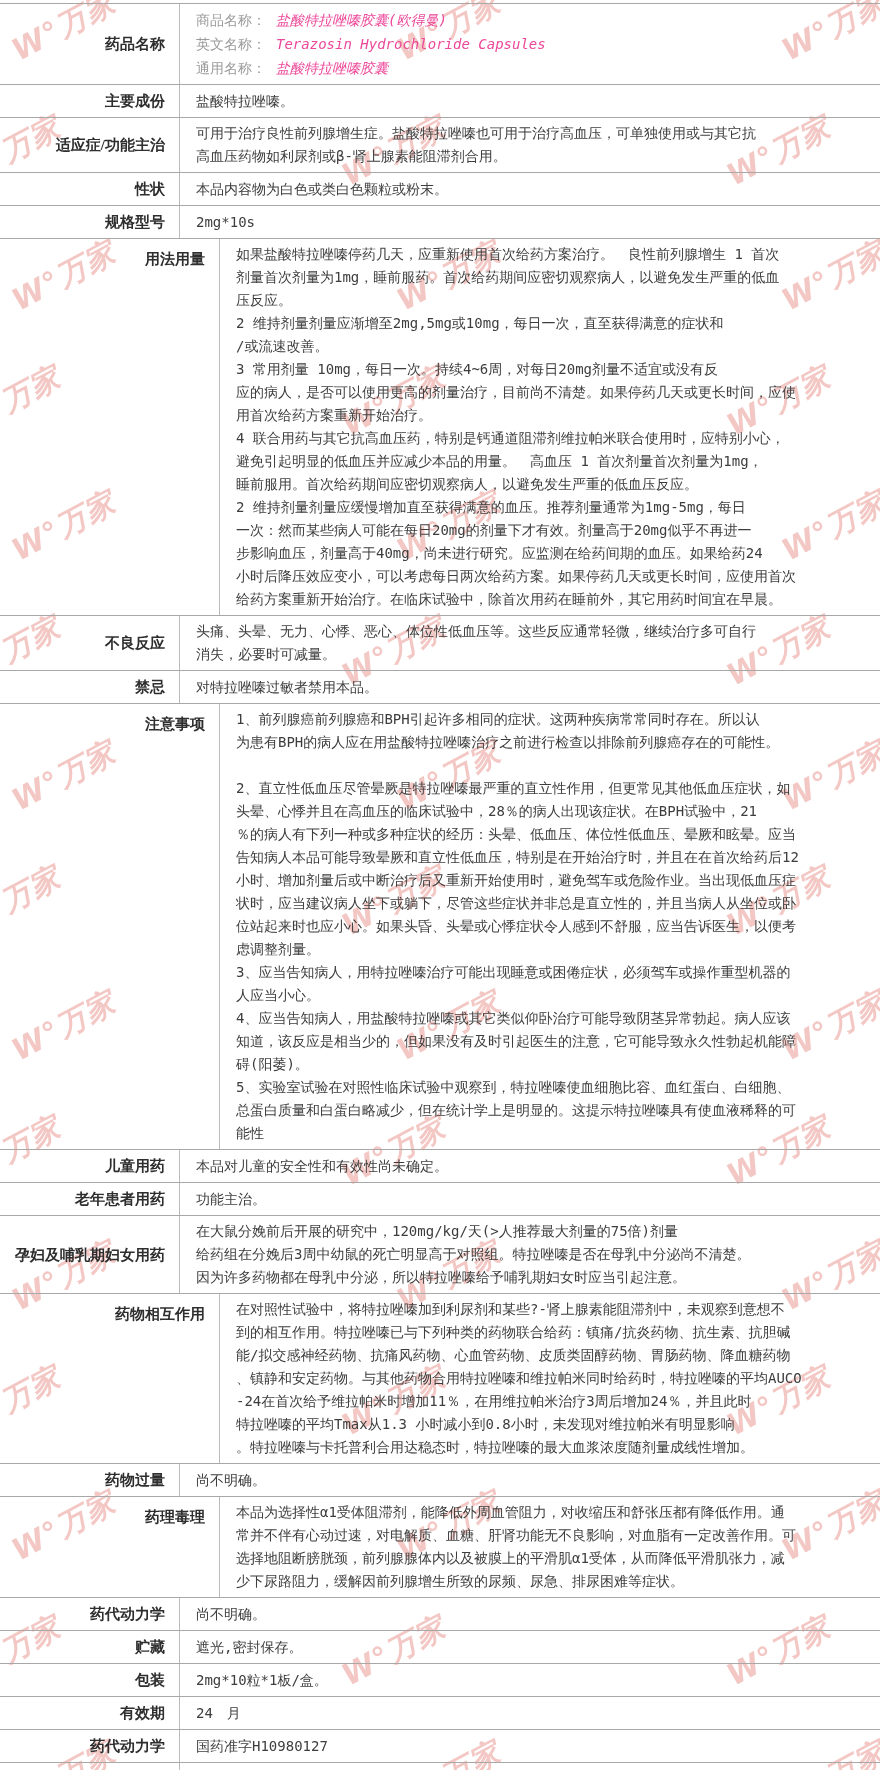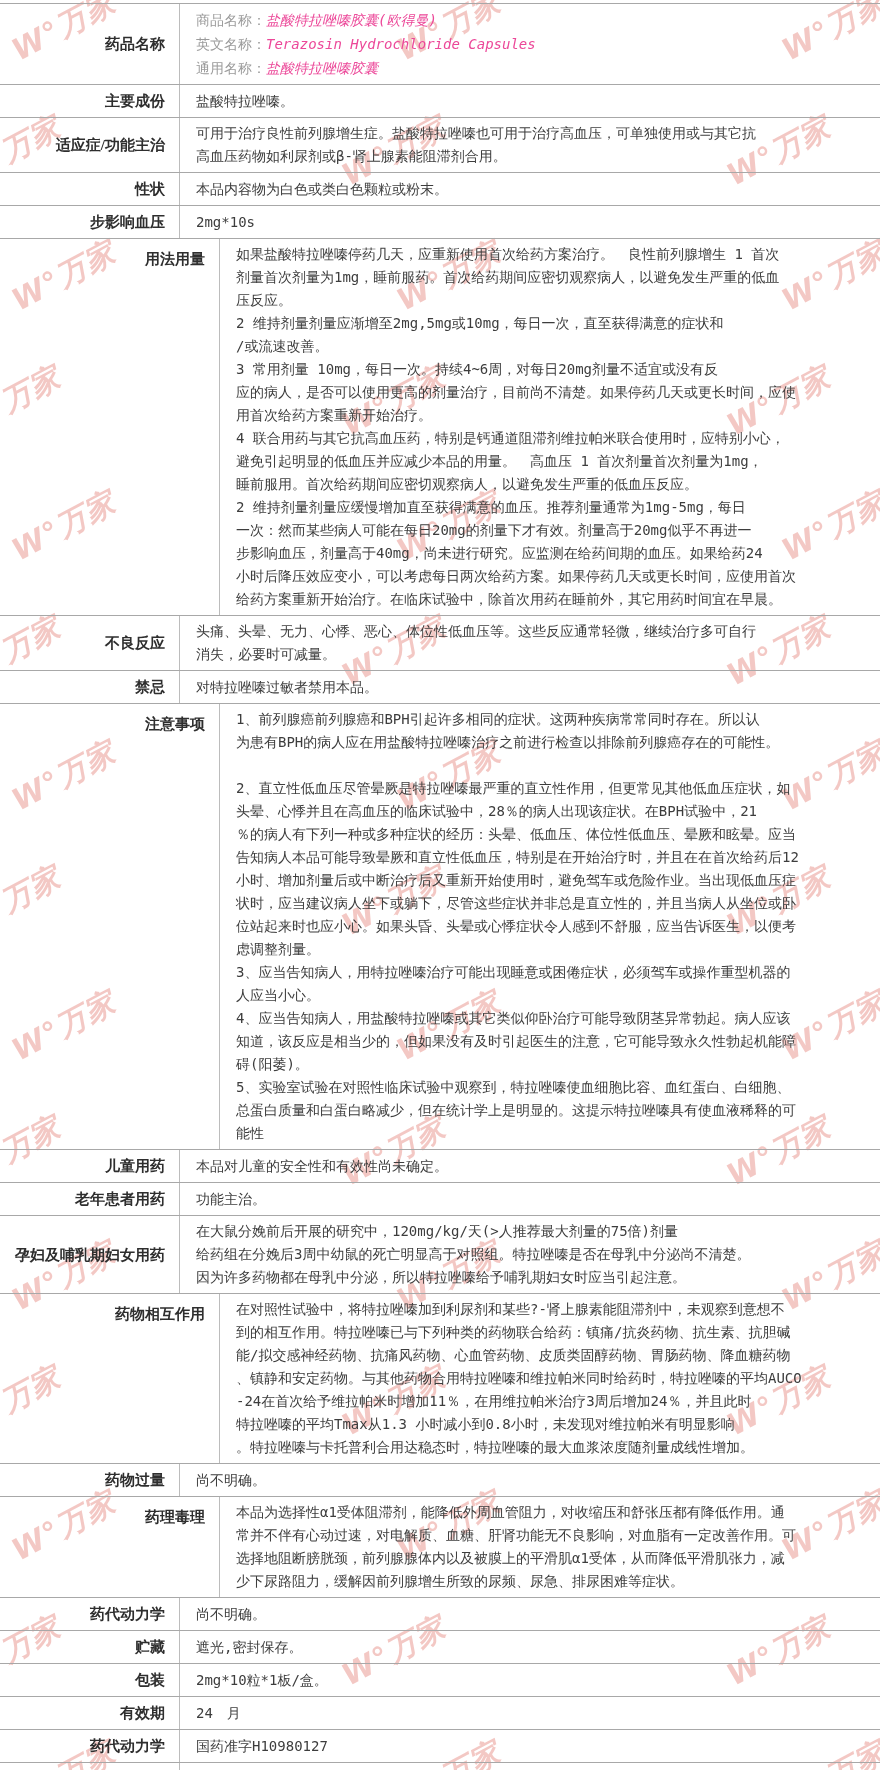--- a/index.html
+++ b/index.html
@@ -62,21 +62,21 @@
     font-size: 14px;
     line-height: 23px;
     color: #3d3d3d;
     white-space: pre-line;
     font-family: "DejaVu Sans Mono", "Liberation Serif", serif;
     display: flex;
     flex-direction: column;
     justify-content: center;
   }
   .field { line-height: 24px; white-space: normal; }
-  .field .prefix { color: #9b9b9b; margin-right: 0; }
+  .field .prefix { color: #9b9b9b; margin-right: 10px; }
   .field .value { color: #ec4899; font-style: italic; }
 </style>
 </head>
 <body>
 
 <div class="watermark-layer">
     <span class="watermark" style="color: rgb(222, 95, 85); left: 8px; top: 6px;">W°万家</span>
     <span class="watermark" style="color: rgb(222, 95, 85); left: 393px; top: 6px;">W°万家</span>
     <span class="watermark" style="color: rgb(222, 95, 85); left: 778px; top: 6px;">W°万家</span>
     <span class="watermark" style="color: rgb(222, 95, 85); left: -47px; top: 131px;">W°万家</span>
@@ -150,21 +150,21 @@
     <div class="content-cell">可用于治疗良性前列腺增生症。盐酸特拉唑嗪也可用于治疗高血压，可单独使用或与其它抗
 高血压药物如利尿剂或β-肾上腺素能阻滞剂合用。</div>
   </div>
 
   <div class="row">
     <div class="label-cell">性状</div>
     <div class="content-cell">本品内容物为白色或类白色颗粒或粉末。</div>
   </div>
 
   <div class="row">
-    <div class="label-cell">步影响血压</div>
+    <div class="label-cell">规格型号</div>
     <div class="content-cell">2mg*10s</div>
   </div>
 
   <div class="row top">
     <div class="label-cell">用法用量</div>
     <div class="content-cell">如果盐酸特拉唑嗪停药几天，应重新使用首次给药方案治疗。　良性前列腺增生 1 首次
 剂量首次剂量为1mg，睡前服药。首次给药期间应密切观察病人，以避免发生严重的低血
 压反应。
 2 维持剂量剂量应渐增至2mg,5mg或10mg，每日一次，直至获得满意的症状和
 /或流速改善。

